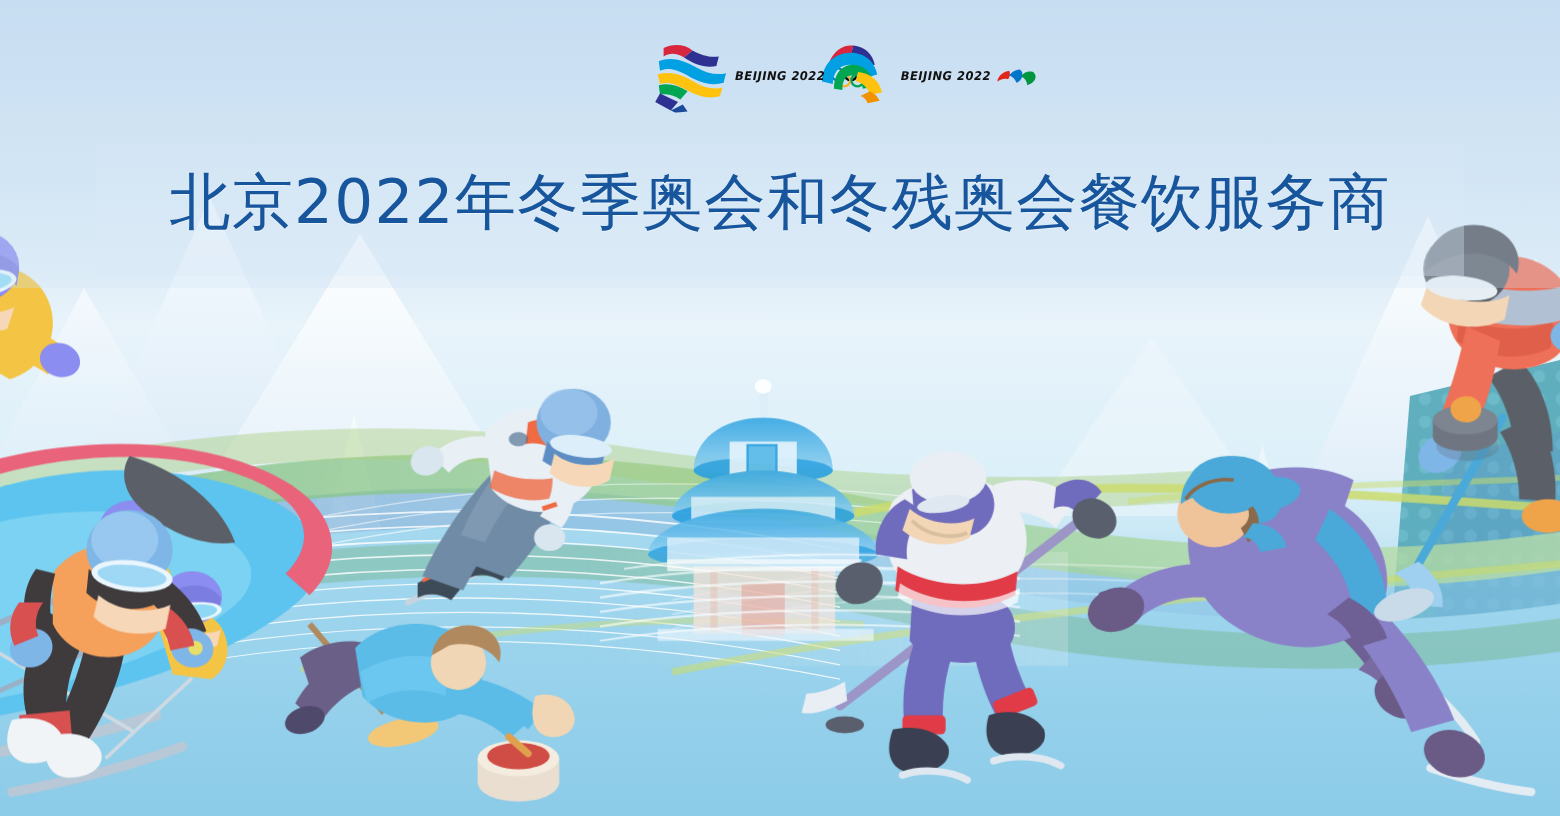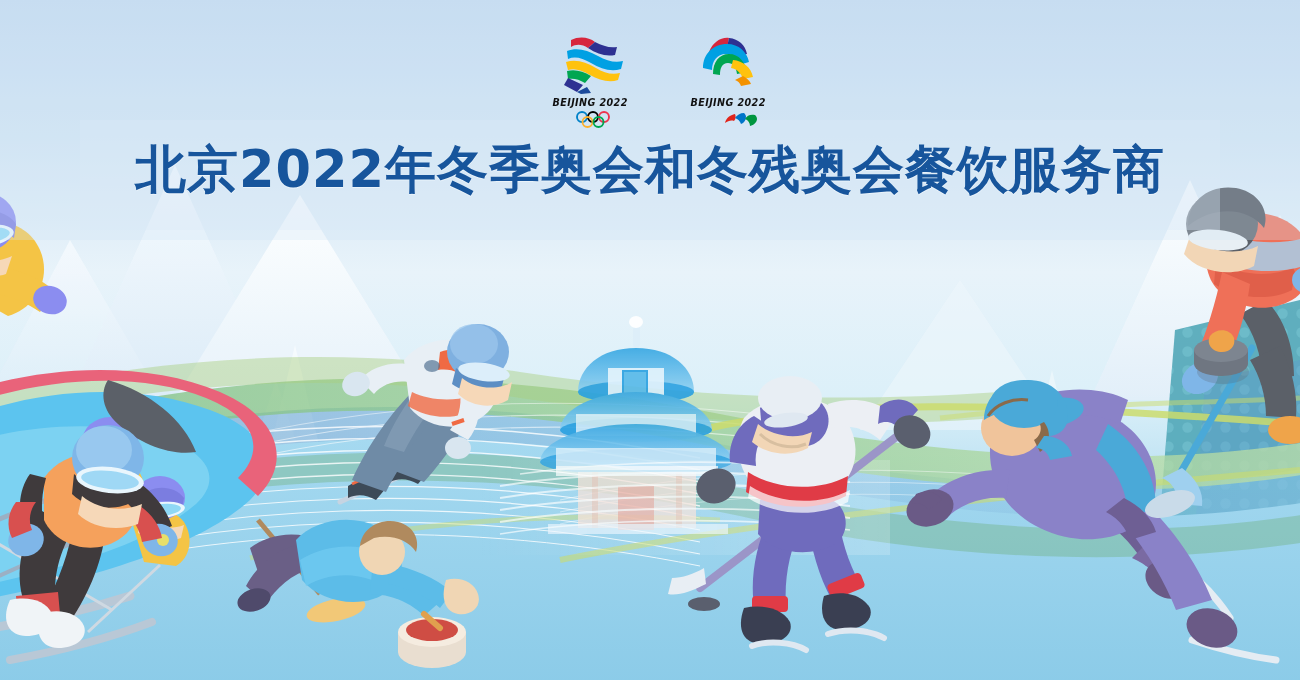--- a/index.html
+++ b/index.html
@@ -15,36 +15,36 @@
   svg.layer { display:block; }
 
   
   .title-wrap {
     position:absolute; left:0; top:141px; width:1300px;
     text-align:center; z-index:60;
   }
   .title {
     display:inline-block;
     font-family:"DejaVu Sans","Liberation Sans",sans-serif;
-    font-weight:700;
+    font-weight:400;
     font-size:51px;
     letter-spacing:1px;
     color:#17559c;
     line-height:1.15;
     white-space:nowrap;
     text-shadow:0 1px 0 rgba(255,255,255,.45);
   }
 
   
   .emblems {
     position:absolute; left:0; top:32px; width:1300px;
     display:flex; justify-content:center; align-items:flex-start;
     gap:42px; z-index:60;
   }
-  .emblem { width:96px; display:flex; flex-direction:column; align-items:flex-end; }
+  .emblem { width:96px; display:flex; align-items:center; }
   .emblem .mark { height:62px; display:flex; align-items:flex-end; justify-content:center; }
   .emblem .wordmark {
     font-family:"DejaVu Sans","Liberation Sans",sans-serif;
     font-weight:700; font-style:italic;
     font-size:10px; letter-spacing:.4px;
     color:#111; margin-top:3px; white-space:nowrap;
     transform:scaleX(.96);
   }
   .emblem .rings { margin-top:3px; height:18px; }
   .emblem .agitos { margin-top:4px; height:16px; }

